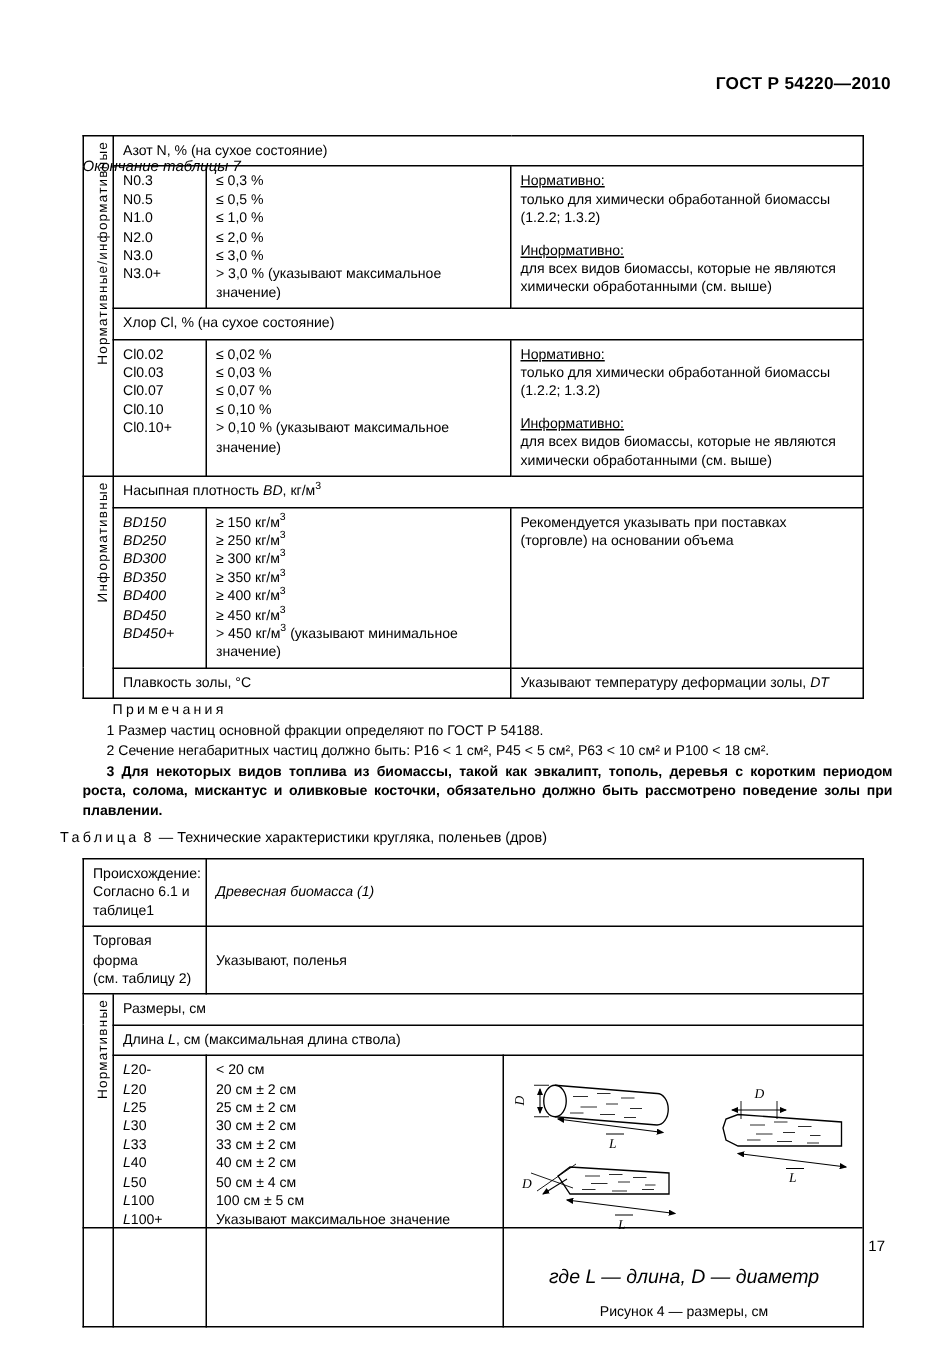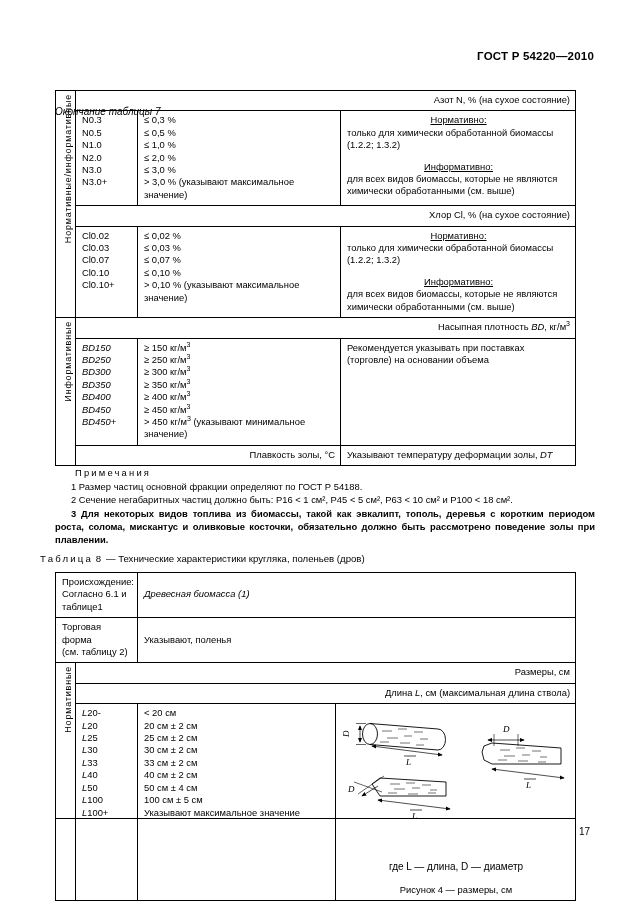--- a/index.html
+++ b/index.html
@@ -59,23 +59,23 @@
   .vert-inner {
     writing-mode: vertical-rl;
     transform: rotate(180deg);
     white-space: nowrap;
     font-size: 9px;
     letter-spacing: 0.8px;
     margin: 0 auto;
   }
   .grade { white-space: nowrap; }
   .ital { font-style: italic; }
-  .ul { text-decoration: underline; text-align: center; }
+  .ul { text-decoration: underline; }
   sup { font-size: 7px; vertical-align: super; line-height: 0; }
-  .sec-head { font-size: 9.4px; text-align: right; }
+  .sec-head { font-size: 9.4px; }
   .rowlist div { white-space: nowrap; }
   .valcell div { }
   .note-blk { margin-bottom: 9px; }
   .note-blk:last-child { margin-bottom: 0; }
 
   
   #tbl7 {
     position: absolute;
     left: 55px;
     top: 90px;
@@ -126,22 +126,23 @@
   #tbl8 col.c3 { width: 198px; }
   #tbl8 col.c4 { width: 240px; }
 
   .fig-wrap {
     position: relative;
     width: 100%;
     min-height: 130px;
     text-align: center;
   }
   .fig-note {
-    font-size: 10px;
-    margin-top: 20px;
+    font-size: 13px;
+    margin-top: 4px;
+    font-style: italic;
   }
   .fig-title {
     font-size: 9.4px;
     margin-top: 11px;
   }
   .pageno {
     position: absolute;
     right: 40px;
     top: 826px;
     font-size: 10px;

